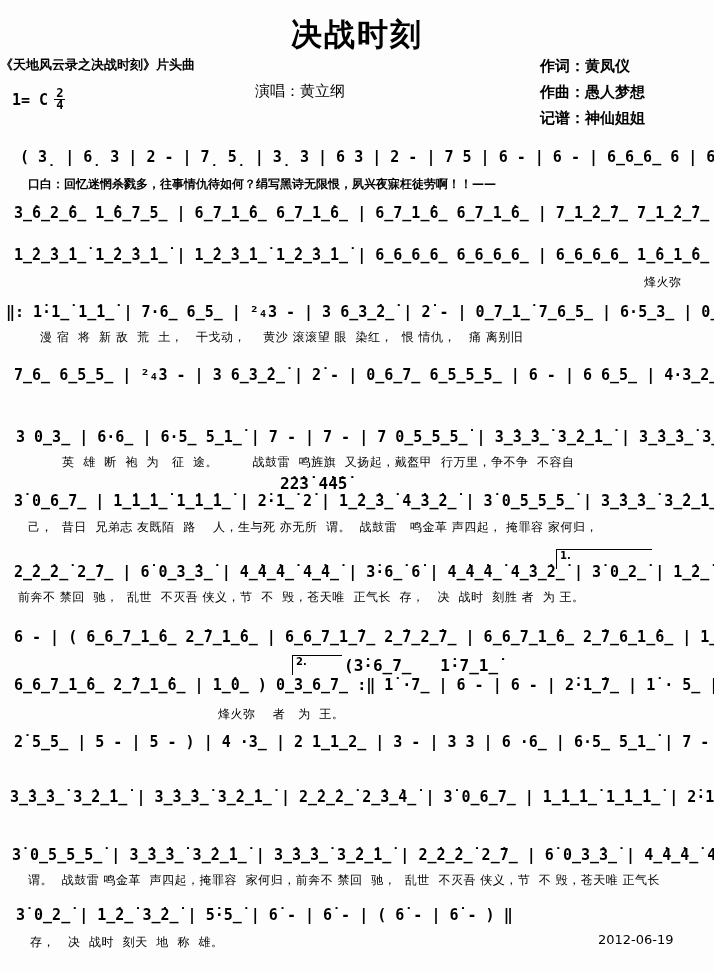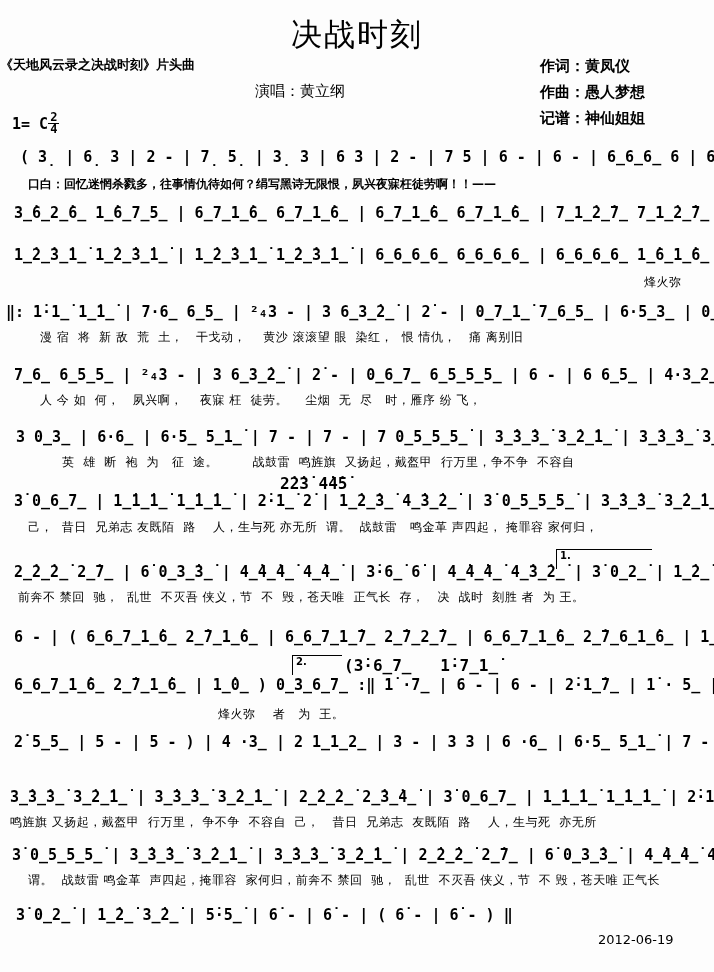--- a/index.html
+++ b/index.html
@@ -2,29 +2,29 @@
 <html><head>
 <meta charset="utf-8">
 <style>
   html,body{margin:0;padding:0;background:#888;}
   .page{
     position:relative;width:714px;height:972px;margin:0 auto;
     background:#fdfdfd;color:#000;overflow:hidden;
     font-family:"DejaVu Sans",sans-serif;
   }
   .title{position:absolute;top:14px;left:0;width:714px;text-align:center;
-    font-size:31px;font-weight:normal;letter-spacing:2px;}
+    font-size:31px;font-weight:bold;letter-spacing:2px;}
   .subtitle{position:absolute;top:56px;left:0;width:690px;text-align:left;
     font-size:13px;font-weight:bold;}
   .singer{position:absolute;top:82px;left:0;width:600px;text-align:center;
     font-size:15px;font-weight:normal;}
   .credits{position:absolute;top:53px;left:540px;font-size:15px;line-height:26px;
     font-weight:bold;white-space:pre;}
-  .keysig{position:absolute;top:112px;left:12px;font-size:15px;font-weight:bold;
-    font-family:"DejaVu Sans Mono",monospace;display:flex;align-items:center;gap:0;}
+  .keysig{position:absolute;top:88px;left:12px;font-size:15px;font-weight:bold;
+    font-family:"DejaVu Sans Mono",monospace;display:flex;align-items:center;gap:6px;}
   .meter{display:inline-flex;flex-direction:column;align-items:center;
     font-size:12px;line-height:11px;font-weight:bold;}
   .meter .num{border-bottom:1.5px solid #000;padding:0 2px;}
   .notes{position:absolute;font-family:"DejaVu Sans Mono",monospace;
     font-weight:bold;font-size:15px;line-height:18px;white-space:pre;}
   .lyr{position:absolute;font-size:12px;white-space:pre;letter-spacing:.5px;}
   .spoken{position:absolute;font-size:12px;white-space:pre;font-weight:bold;}
   .grace{position:absolute;font-family:"DejaVu Sans Mono",monospace;
     font-weight:bold;font-size:16px;white-space:pre;}
   .bracket{position:absolute;border-top:1.5px solid #000;border-left:1.5px solid #000;
@@ -56,21 +56,20 @@
 
   <div class="notes" style="top:204px;left:14px">3̲̇6̲2̲̇6̲ 1̲̇6̲7̲5̲ | 6̲7̲1̲̇6̲ 6̲7̲1̲̇6̲ | 6̲7̲1̲̇6̲ 6̲7̲1̲̇6̲ | 7̲1̲̇2̲̇7̲ 7̲1̲̇2̲̇7̲ | 7̲1̲̇2̲̇7̲ 7̲1̲̇2̲̇7̲ |</div>
 
   <div class="notes" style="top:246px;left:14px">1̲̇2̲̇3̲̇1̲̇ 1̲̇2̲̇3̲̇1̲̇ | 1̲̇2̲̇3̲̇1̲̇ 1̲̇2̲̇3̲̇1̲̇ | 6̲6̲6̲6̲ 6̲6̲6̲6̲ | 6̲6̲6̲6̲ 1̲̇6̲1̲̇6̲ | 7̲0̲  0 | 0)  0̲3̲6̲7̲ |</div>
   <div class="lyr" style="top:274px;left:644px">烽火弥</div>
 
   <div class="notes" style="top:303px;left:6px">‖: 1̇·1̲̇ 1̲̇1̲̇ | 7·6̲ 6̲5̲ | ²₄3 - | 3 6̲3̲̇2̲̇ | 2̇ - | 0̲7̲1̲̇ 7̲6̲5̲ | 6·5̲3̲ | 0̲3̲ 6̲7̲· | 0̲1̲̇ 7̲1̲̇7̲ |</div>
   <div class="lyr" style="top:329px;left:40px">漫 宿  将  新 敌  荒  土，   干戈动，    黄沙 滚滚望 眼  染红，  恨 情仇，   痛 离别旧</div>
 
   <div class="notes" style="top:366px;left:14px">7̲6̲ 6̲5̲5̲ | ²₄3 - | 3 6̲3̲̇2̲̇ | 2̇ - | 0̲6̲7̲ 6̲5̲5̲5̲ | 6 - | 6 6̲5̲ | 4·3̲2̲ | 2 1̲2̲ | 3 3· |</div>
-  <div class="lyr" style="top:392px;left:40px">人 今 如  何，   夙兴啊，    夜寐 枉  徒劳。    尘烟  无  尽   时，雁序 纷 飞，</div>
 
   <div class="notes" style="top:428px;left:16px">3 0̲3̲ | 6·6̲ | 6·5̲ 5̲1̲̇ | 7 - | 7 - | 7 0̲5̲5̲5̲̇ | 3̲̇3̲̇3̲̇ 3̲̇2̲̇1̲̇ | 3̲̇3̲̇3̲̇ 3̲̇2̲̇1̲̇ | 2̲̇2̲̇2̲̇ 2̲̇3̲̇4̲̇ |</div>
   <div class="lyr" style="top:454px;left:62px">英  雄  断  袍  为   征  途。        战鼓雷  鸣旌旗  又扬起，戴盔甲  行万里，争不争  不容自</div>
 
   <div class="grace" style="top:474px;left:280px">2̇2̇3̇ 4̇4̇5̇</div>
   <div class="notes" style="top:492px;left:14px">3̇ 0̲6̲7̲ | 1̲̇1̲̇1̲̇ 1̲̇1̲̇1̲̇ | 2̇·1̲̇ 2̇ | 1̲̇2̲̇3̲̇ 4̲̇3̲̇2̲̇ | 3̇ 0̲5̲5̲5̲̇ | 3̲̇3̲̇3̲̇ 3̲̇2̲̇1̲̇ | 3̲̇3̲̇3̲̇ 3̲̇2̲̇1̲̇ |</div>
   <div class="lyr" style="top:519px;left:28px">己，  昔日  兄弟志 友既陌  路    人，生与死 亦无所  谓。  战鼓雷   鸣金革 声四起， 掩罪容 家何归，</div>
 
   <div class="bracket" style="top:549px;left:556px;width:92px">1.</div>
   <div class="notes" style="top:563px;left:14px">2̲̇2̲̇2̲̇ 2̲̇7̲ | 6̇ 0̲3̲̇3̲̇ | 4̲̇4̲̇4̲̇ 4̲̇4̲̇ | 3̇·6̲̇ 6̇ | 4̲̇4̲̇4̲̇ 4̲̇3̲̇2̲̇ | 3̇ 0̲2̲̇ | 1̲̇2̲̇ 3̲̇2̲̇ | 1̇ ·7̲ | 6 - |</div>
@@ -79,22 +78,22 @@
   <div class="notes" style="top:628px;left:14px">6 - | ( 6̲6̲7̲1̲̇6̲ 2̲̇7̲1̲̇6̲ | 6̲6̲7̲1̲̇7̲ 2̲̇7̲2̲̇7̲ | 6̲6̲7̲1̲̇6̲ 2̲̇7̲6̲1̲̇6̲ | 1̲̇6̲1̲̇6̲ 2̲̇7̲1̲̇7̲ |</div>
 
   <div class="bracket" style="top:655px;left:292px;width:46px">2.</div>
   <div class="grace" style="top:656px;left:344px">(3̇·6̲7̲   1̇·7̲1̲̇</div>
   <div class="notes" style="top:676px;left:14px">6̲6̲7̲1̲̇6̲ 2̲̇7̲1̲̇6̲ | 1̲̇0̲ ) 0̲3̲6̲7̲ :‖ 1̇ ·7̲ | 6 - | 6 - | 2̇·1̲̇7̲ | 1̇ · 5̲ | 2̇·3̲̇ 3̲̇1̲̇ |</div>
   <div class="lyr" style="top:706px;left:218px">烽火弥    者   为  王。</div>
 
   <div class="notes" style="top:733px;left:14px">2̇ 5̲5̲ | 5 - | 5 - ) | 4 ·3̲ | 2 1̲1̲2̲ | 3 - | 3 3 | 6 ·6̲ | 6·5̲ 5̲1̲̇ | 7 - | 7 0̲5̲5̲5̲̇ |</div>
 
   <div class="notes" style="top:788px;left:10px">3̲̇3̲̇3̲̇ 3̲̇2̲̇1̲̇ | 3̲̇3̲̇3̲̇ 3̲̇2̲̇1̲̇ | 2̲̇2̲̇2̲̇ 2̲̇3̲̇4̲̇ | 3̇ 0̲6̲7̲ | 1̲̇1̲̇1̲̇ 1̲̇1̲̇1̲̇ | 2̇·1̲̇ 2̇ | 2̲̇2̲̇3̲̇ 4̲̇4̲̇5̲̇ |</div>
-  <div class="lyr" style="top:814px;left:10px">鸣旌旗 又扬起，戴盔甲  行万里， 争不争  不容自  己，   昔日  兄弟志  友既陌  路    人，生与死  亦无所</div>
 
   <div class="notes" style="top:846px;left:12px">3̇ 0̲5̲5̲5̲̇ | 3̲̇3̲̇3̲̇ 3̲̇2̲̇1̲̇ | 3̲̇3̲̇3̲̇ 3̲̇2̲̇1̲̇ | 2̲̇2̲̇2̲̇ 2̲̇7̲ | 6̇ 0̲3̲̇3̲̇ | 4̲̇4̲̇4̲̇ 4̲̇4̲̇ | 3̇·6̲̇ 6̇ | 4̲̇4̲̇4̲̇ 4̲̇3̲̇2̲̇ |</div>
   <div class="lyr" style="top:872px;left:28px">谓。  战鼓雷 鸣金革  声四起，掩罪容  家何归，前奔不 禁回  驰，  乱世  不灭吾 侠义，节  不 毁，苍天唯 正气长</div>
 
   <div class="notes" style="top:906px;left:16px">3̇ 0̲2̲̇ | 1̲̇2̲̇ 3̲̇2̲̇ | 5̇·5̲̇ | 6̇ - | 6̇ - | ( 6̇ - | 6̇ - ) ‖</div>
+  <div class="lyr" style="top:934px;left:30px">存，   决  战时  刻天  地  称  雄。</div>
 
   <div class="date" style="top:932px;left:598px">2012-06-19</div>
 
 </div>
 
 </body></html>

